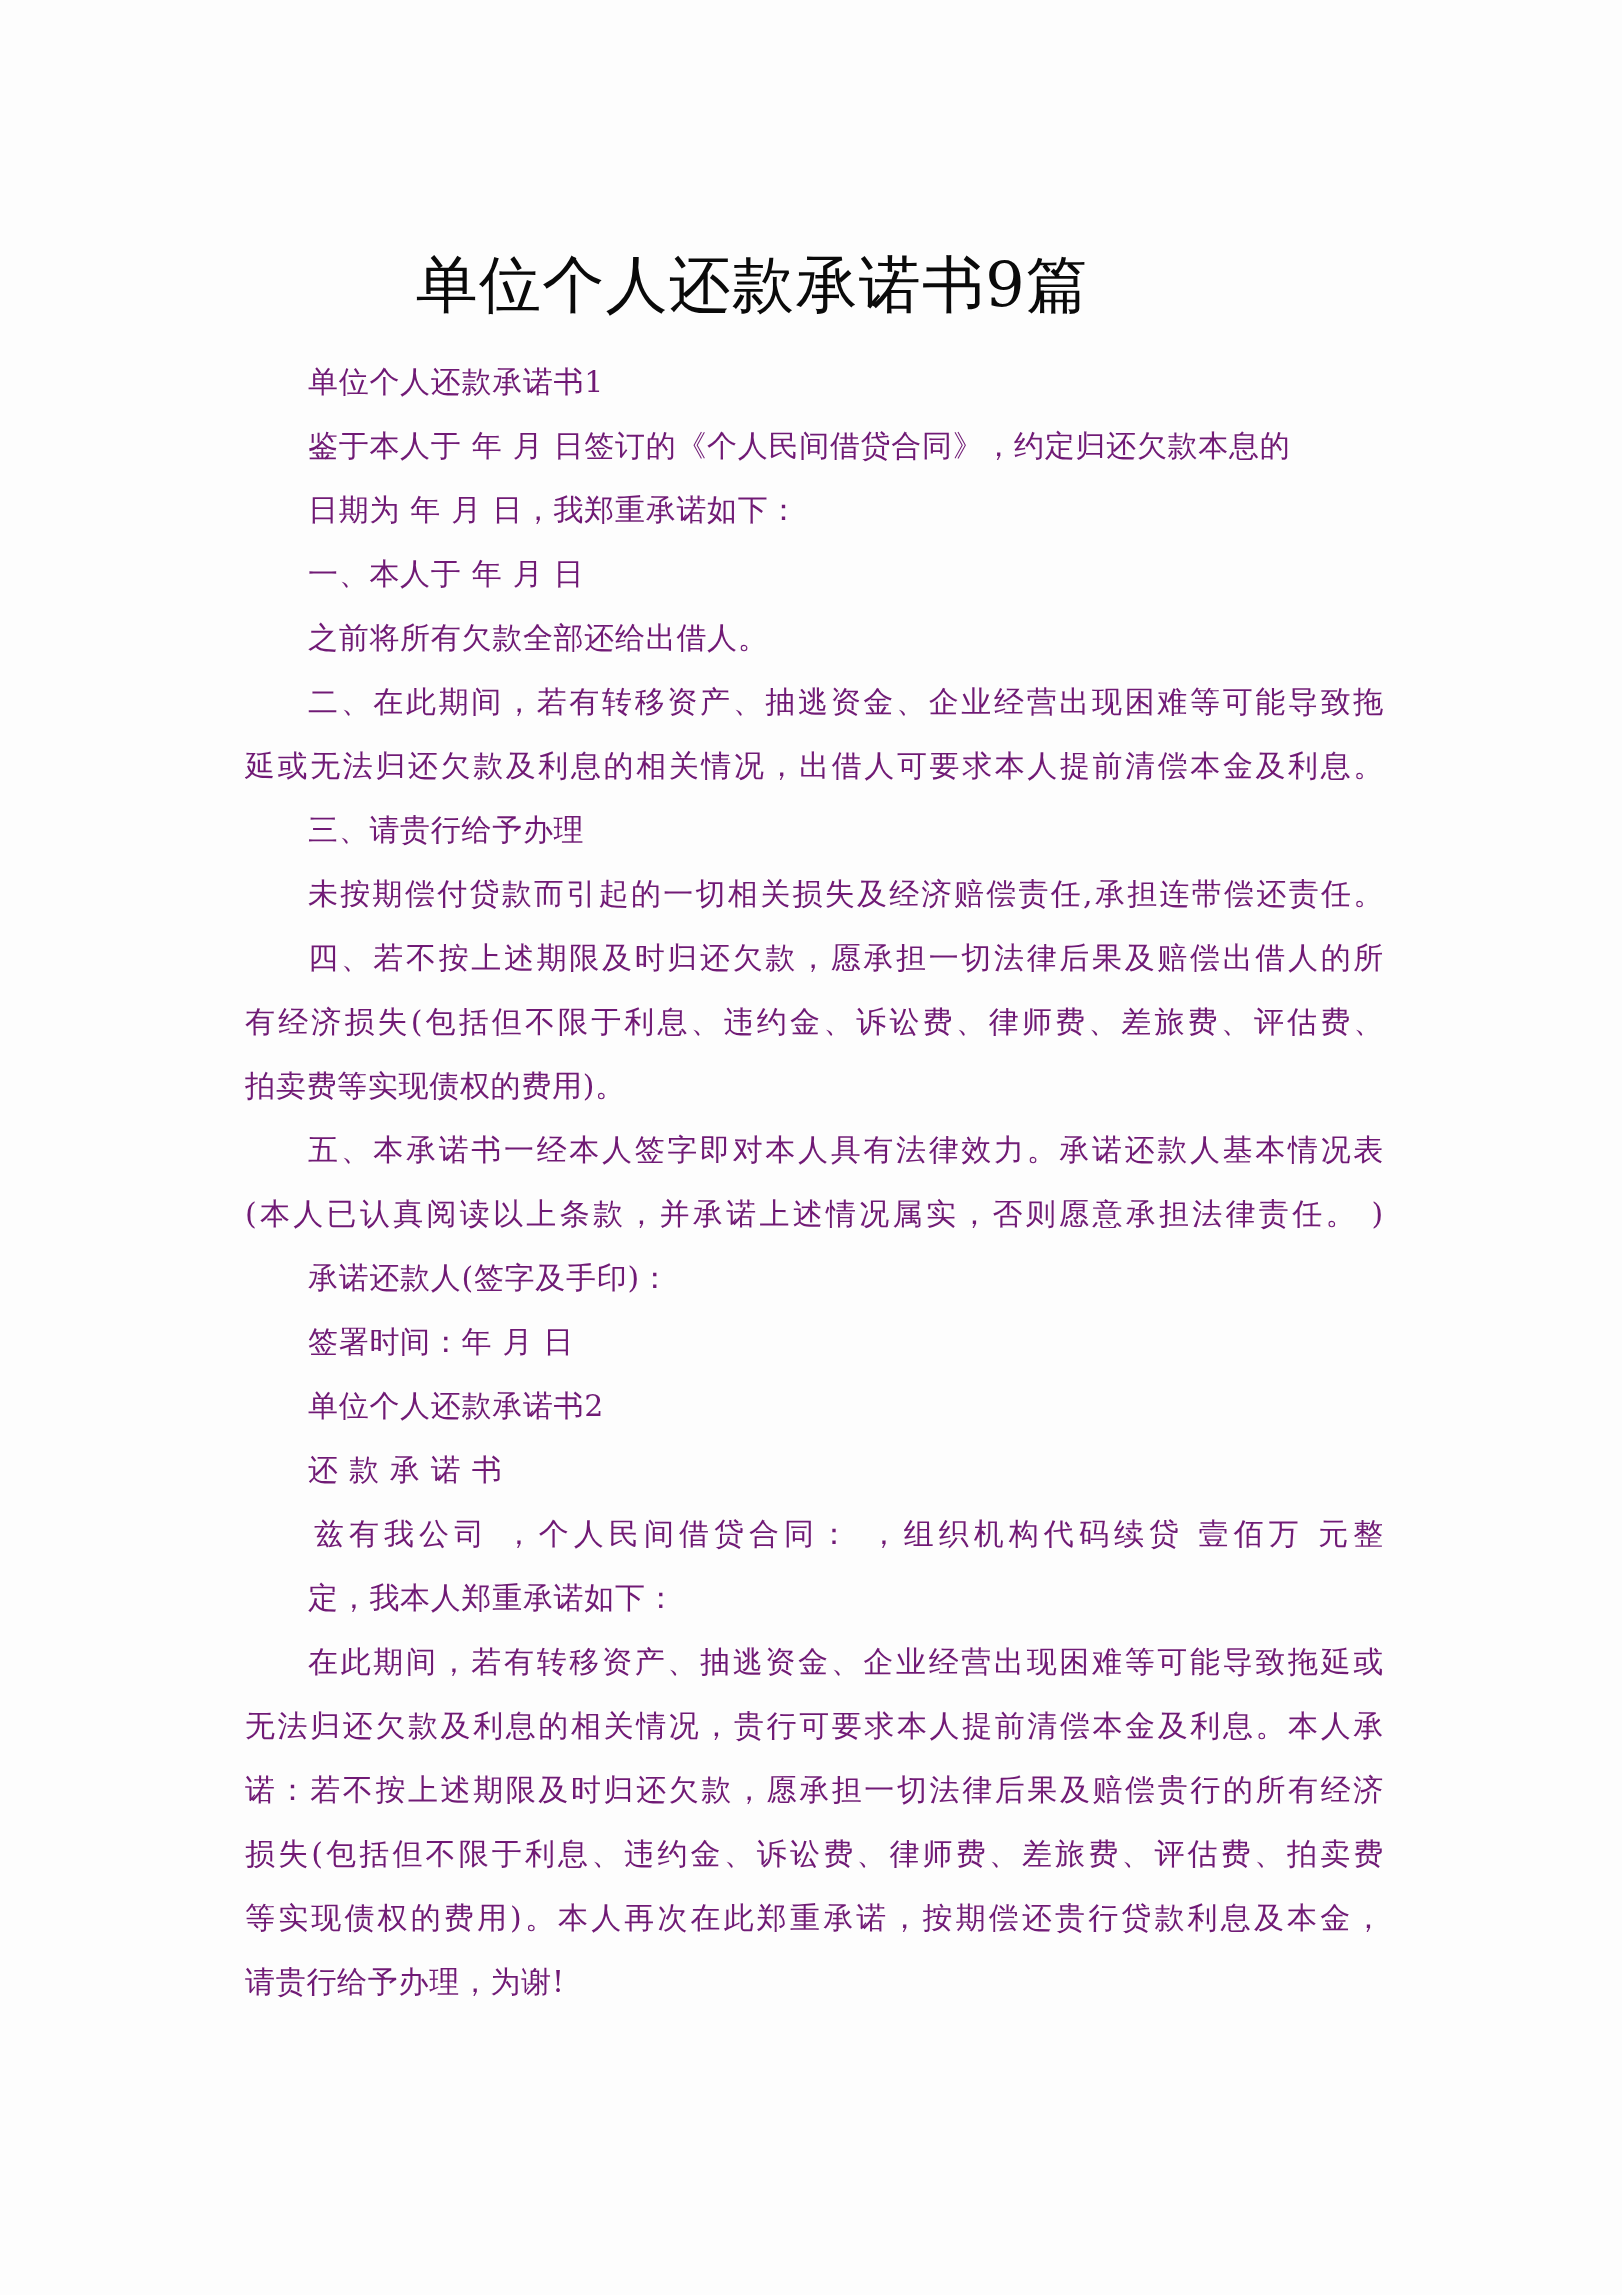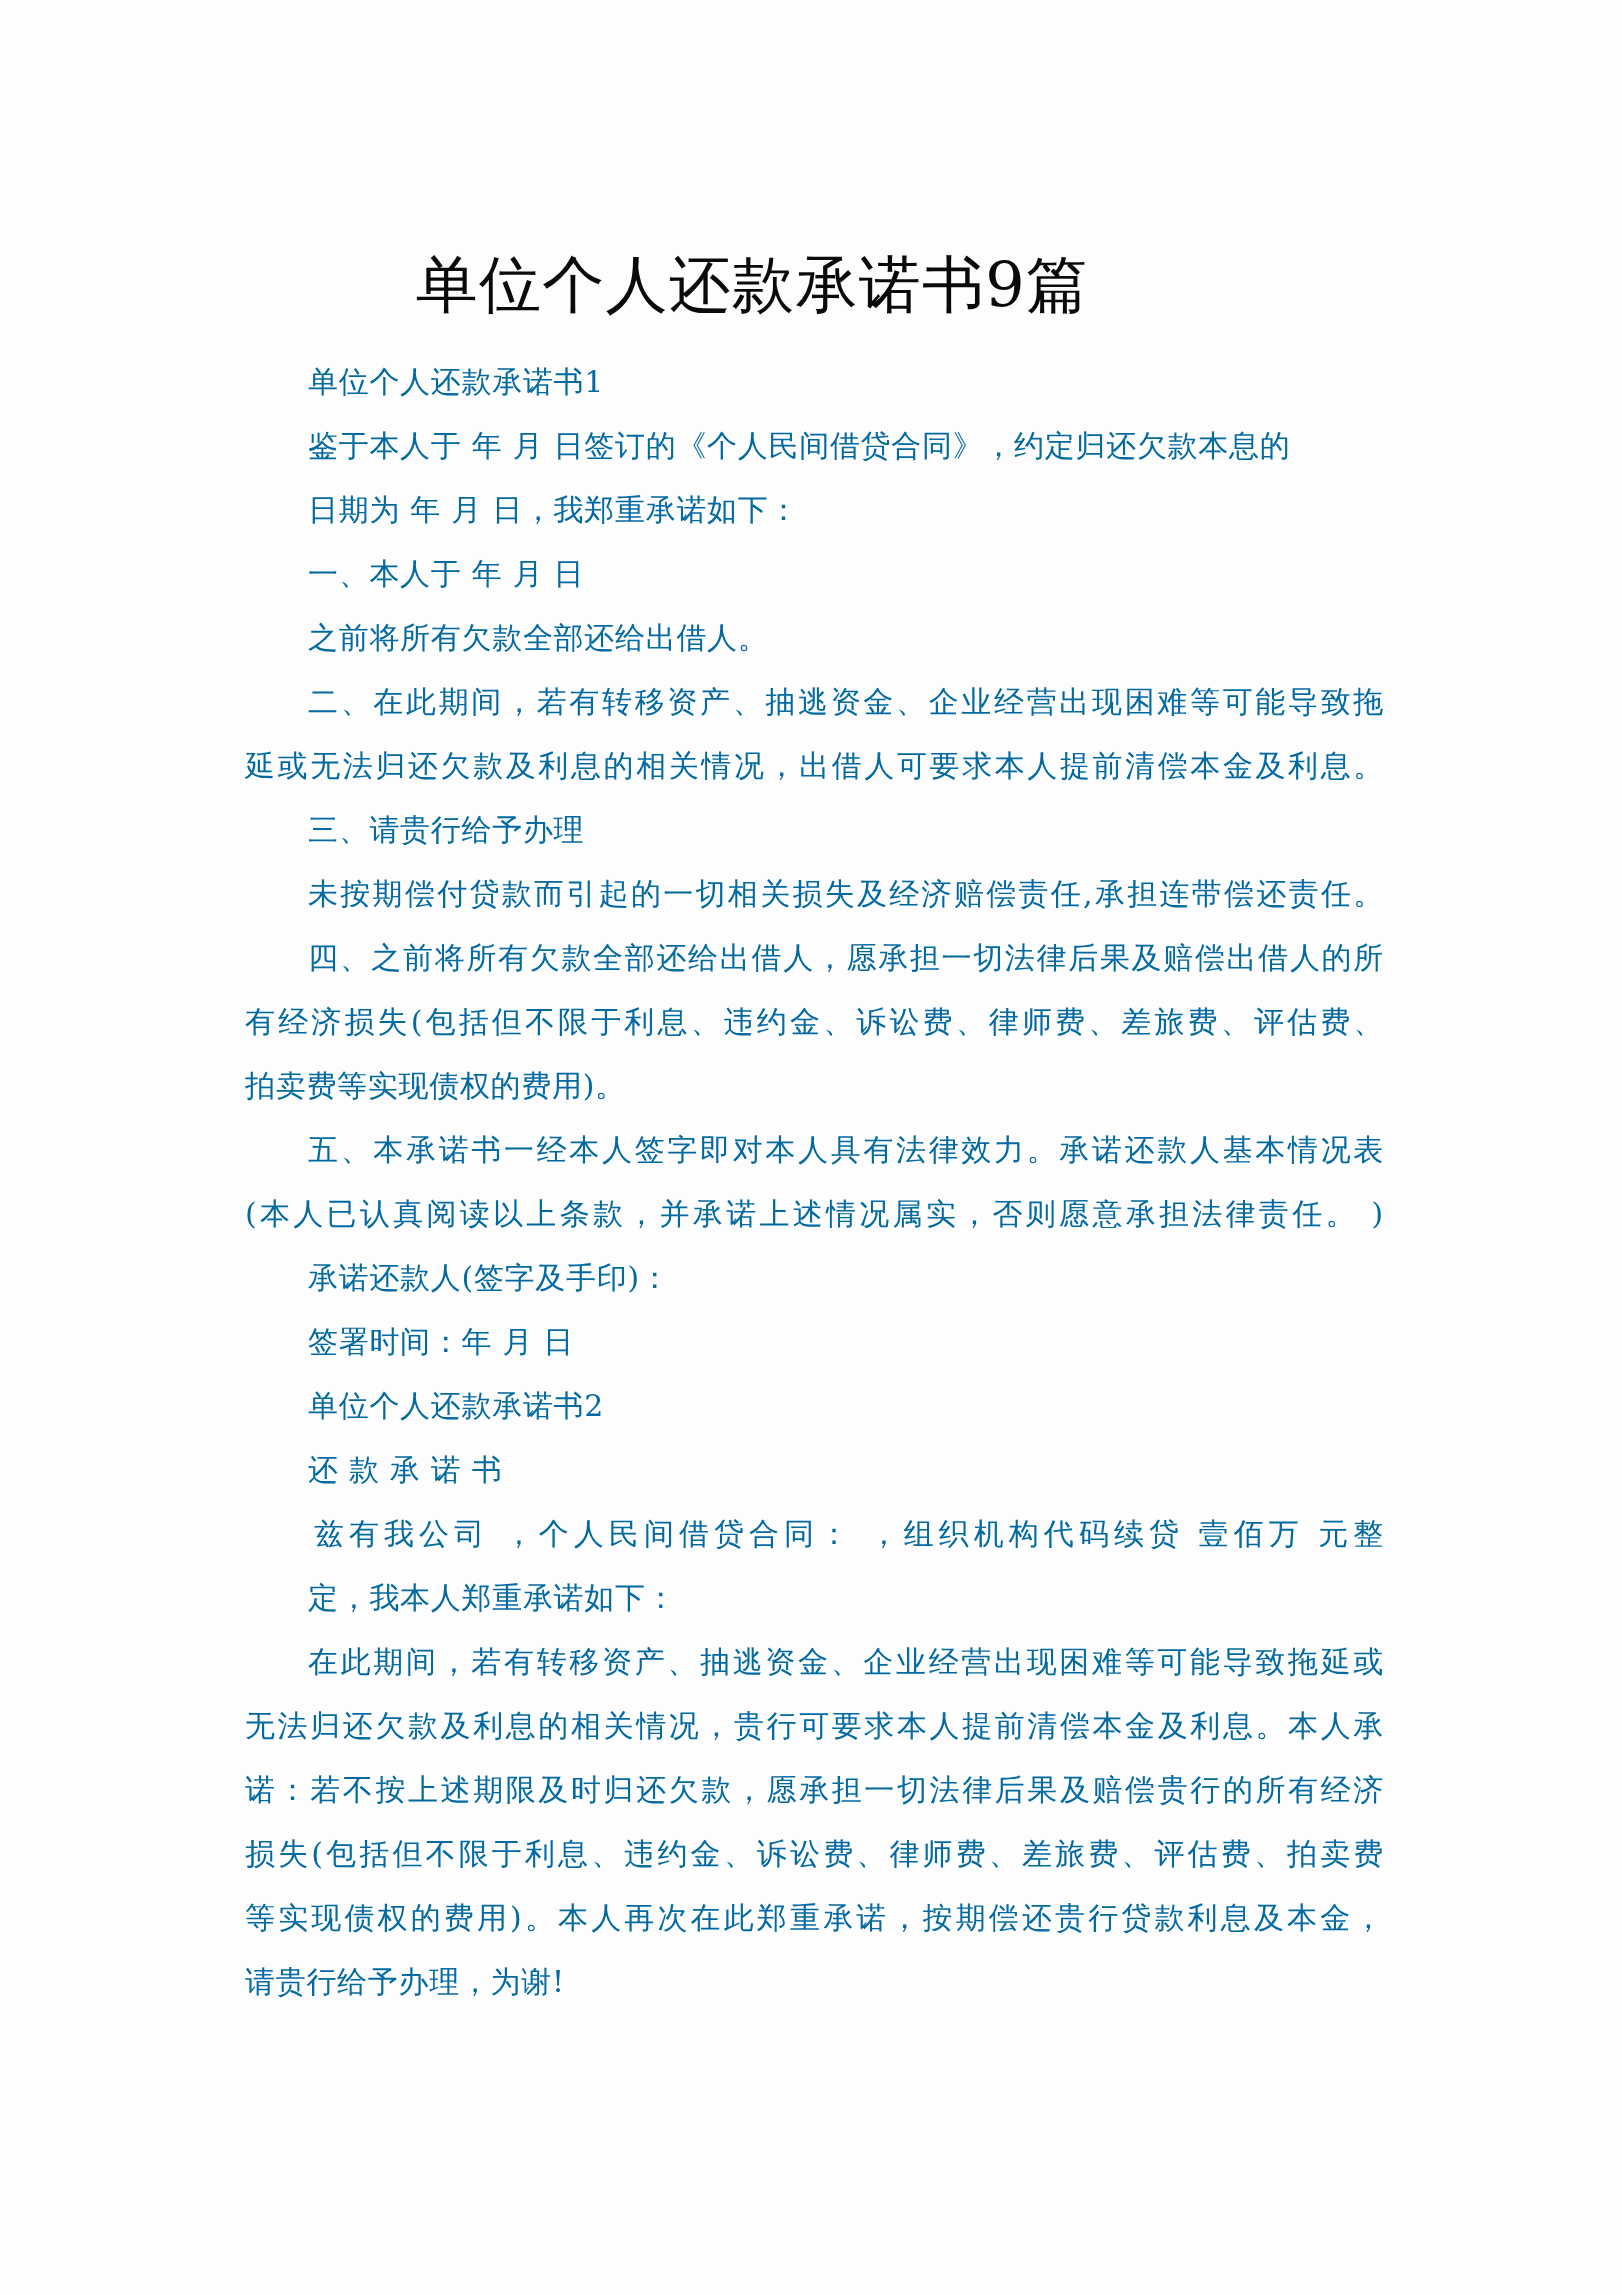--- a/index.html
+++ b/index.html
@@ -39,21 +39,21 @@
       left: 245px;
       top: 350px;
       width: 1139px;
     }
     .line {
       height: 64px;
       line-height: 64px;
       font-size: 30px;
       white-space: nowrap;
       letter-spacing: 0.7px;
-      color: #0369a1;
+      color: #701a75;
     }
     .line.indent { padding-left: 63px; }
     .line.indent-wide { padding-left: 69px; }
     .line.justify {
       text-align: justify;
       text-align-last: justify;
       white-space: normal;
       overflow: hidden;
     }
   </style>
@@ -66,21 +66,21 @@
   <div class="body">
     <div class="line indent">单位个人还款承诺书1</div>
     <div class="line indent">鉴于本人于  年  月  日签订的《个人民间借贷合同》，约定归还欠款本息的</div>
     <div class="line indent">日期为  年  月  日，我郑重承诺如下：</div>
     <div class="line indent">一、本人于  年  月  日</div>
     <div class="line indent">之前将所有欠款全部还给出借人。</div>
     <div class="line indent justify">二、在此期间，若有转移资产、抽逃资金、企业经营出现困难等可能导致拖</div>
     <div class="line justify">延或无法归还欠款及利息的相关情况，出借人可要求本人提前清偿本金及利息。</div>
     <div class="line indent">三、请贵行给予办理</div>
     <div class="line indent justify">未按期偿付贷款而引起的一切相关损失及经济赔偿责任,承担连带偿还责任。</div>
-    <div class="line indent justify">四、之前将所有欠款全部还给出借人，愿承担一切法律后果及赔偿出借人的所</div>
+    <div class="line indent justify">四、若不按上述期限及时归还欠款，愿承担一切法律后果及赔偿出借人的所</div>
     <div class="line justify">有经济损失(包括但不限于利息、违约金、诉讼费、律师费、差旅费、评估费、</div>
     <div class="line">拍卖费等实现债权的费用)。</div>
     <div class="line indent justify">五、本承诺书一经本人签字即对本人具有法律效力。承诺还款人基本情况表</div>
     <div class="line justify">(本人已认真阅读以上条款，并承诺上述情况属实，否则愿意承担法律责任。 )</div>
     <div class="line indent">承诺还款人(签字及手印)：</div>
     <div class="line indent">签署时间：年  月  日</div>
     <div class="line indent">单位个人还款承诺书2</div>
     <div class="line indent">还  款  承  诺  书</div>
     <div class="line indent-wide justify">兹有我公司  ，个人民间借贷合同：  ，组织机构代码续贷  壹佰万  元整</div>
     <div class="line indent">定，我本人郑重承诺如下：</div>

